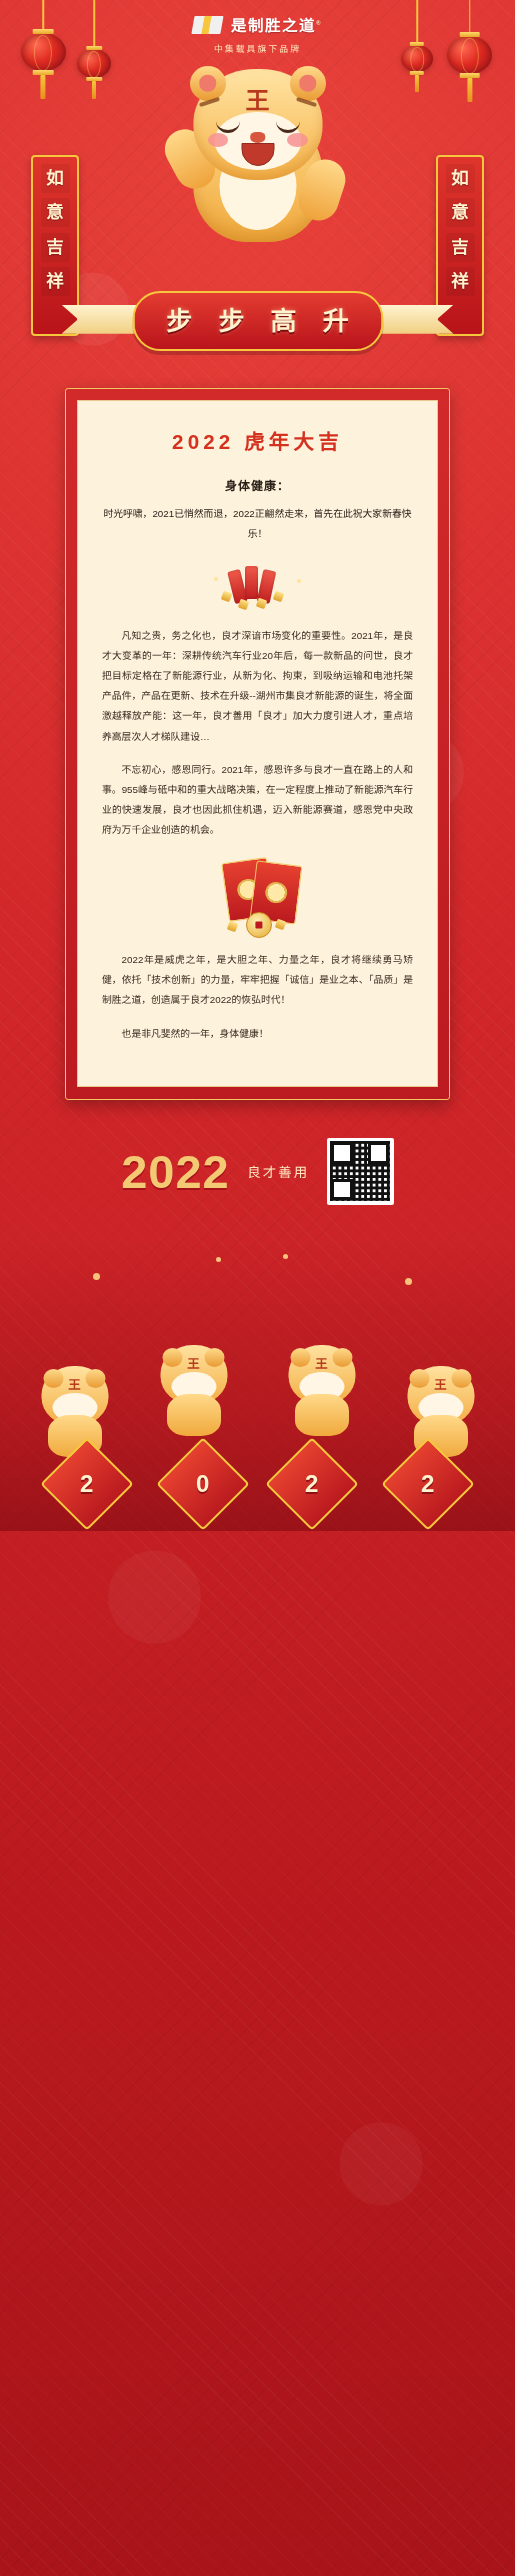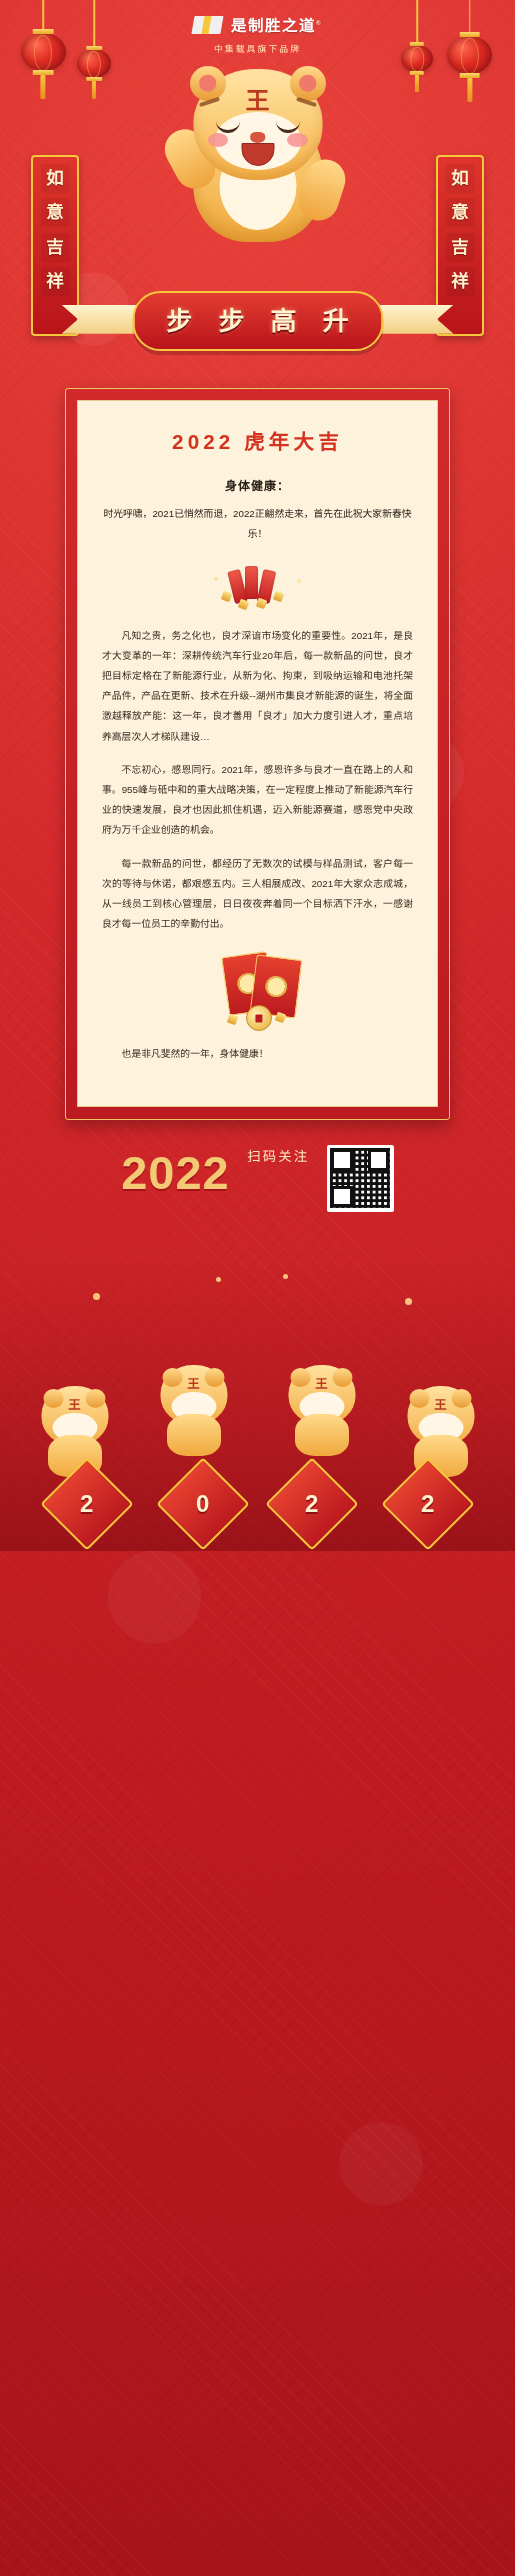--- a/index.html
+++ b/index.html
@@ -306,21 +306,21 @@
     border:1.5px solid #c98b20;
   }
   .coin::after{
     content:"";position:absolute;left:50%;top:50%;transform:translate(-50%,-50%);
     width:7.2px;height:7.2px;background:#bb1a1f;border-radius:1px;
   }
 
   
   .qr-band{
     position:relative;margin:25px auto 0;width:361px;height:93px;z-index:6;
-    display:flex;justify-content:center;gap:17.5px;
+    display:flex;align-items:center;justify-content:center;gap:17.5px;
   }
   .year-2022{
     font-size:47px;font-weight:bold;letter-spacing:1px;
     color:#f6d279;
     text-shadow:0 2.1px 0 #a3121a;
     opacity:.95;
   }
   .qr-label{
     font-size:13.4px;color:#ffe9c0;letter-spacing:2.1px;
   }
@@ -500,37 +500,37 @@
           <span class="gold-bit" style="left:23px;top:30px;"></span>
           <span class="gold-bit" style="left:40px;top:38px;"></span>
           <span class="gold-bit" style="left:58px;top:37px;"></span>
           <span class="gold-bit" style="left:75px;top:30px;"></span>
           <span class="spark" style="left:15.5px;top:15.5px;width:4.1px;height:4.1px;"></span>
           <span class="spark" style="right:15.5px;top:17.5px;width:4.1px;height:4.1px;"></span>
         </div>
 
         <p>凡知之贵，务之化也，良才深谙市场变化的重要性。2021年，是良才大变革的一年：深耕传统汽车行业20年后，每一款新品的问世，良才把目标定格在了新能源行业，从新为化、拘束，到吸纳运输和电池托架产品件，产品在更新、技术在升级--湖州市集良才新能源的诞生，将全面激越释放产能：这一年，良才善用「良才」加大力度引进人才，重点培养高层次人才梯队建设…</p>
         <p>不忘初心，感恩同行。2021年，感恩许多与良才一直在路上的人和事。955峰与砥中和的重大战略决策，在一定程度上推动了新能源汽车行业的快速发展，良才也因此抓住机遇，迈入新能源赛道，感恩党中央政府为万千企业创造的机会。</p>
-        <p>每一款新品的问世，都经历了无数次的试模与样品测试，客户每一次的等待与休诺，都艰感五内。三人相展成改、2021年大家众志成城，从一线员工到核心管理层，日日夜夜奔着同一个目标洒下汗水，一感谢良才每一位员工的辛勤付出。</p>
 
         <div class="divider-art" style="height:77px;">
           <span class="envelope" style="left:26px;top:2.1px;transform:rotate(-8deg);"></span>
           <span class="envelope" style="left:54px;top:5.2px;transform:rotate(7deg);"></span>
           <span class="coin" style="left:47px;top:54px;"></span>
           <span class="gold-bit" style="left:29px;top:64px;"></span>
           <span class="gold-bit" style="left:77px;top:62px;"></span>
         </div>
 
+        <p class="closing">2022年是威虎之年，是大胆之年、力量之年，良才将继续勇马矫健，依托「技术创新」的力量，牢牢把握「诚信」是业之本、「品质」是制胜之道，创造属于良才2022的恢弘时代！</p>
         <p class="closing">也是非凡斐然的一年，身体健康！</p>
       </div>
     </div>
 
     <div class="qr-band">
       <div class="year-2022">2022</div>
-      <div class="qr-label">扫码关注</div>
+      <div class="qr-label">良才善用</div>
       <div class="qr-box">
         <div class="qr-grid">
             <i class="a"></i>
             <i class="b"></i>
             <i class="c"></i>
           </div>
       </div>
     </div>
 
     <div class="footer">

